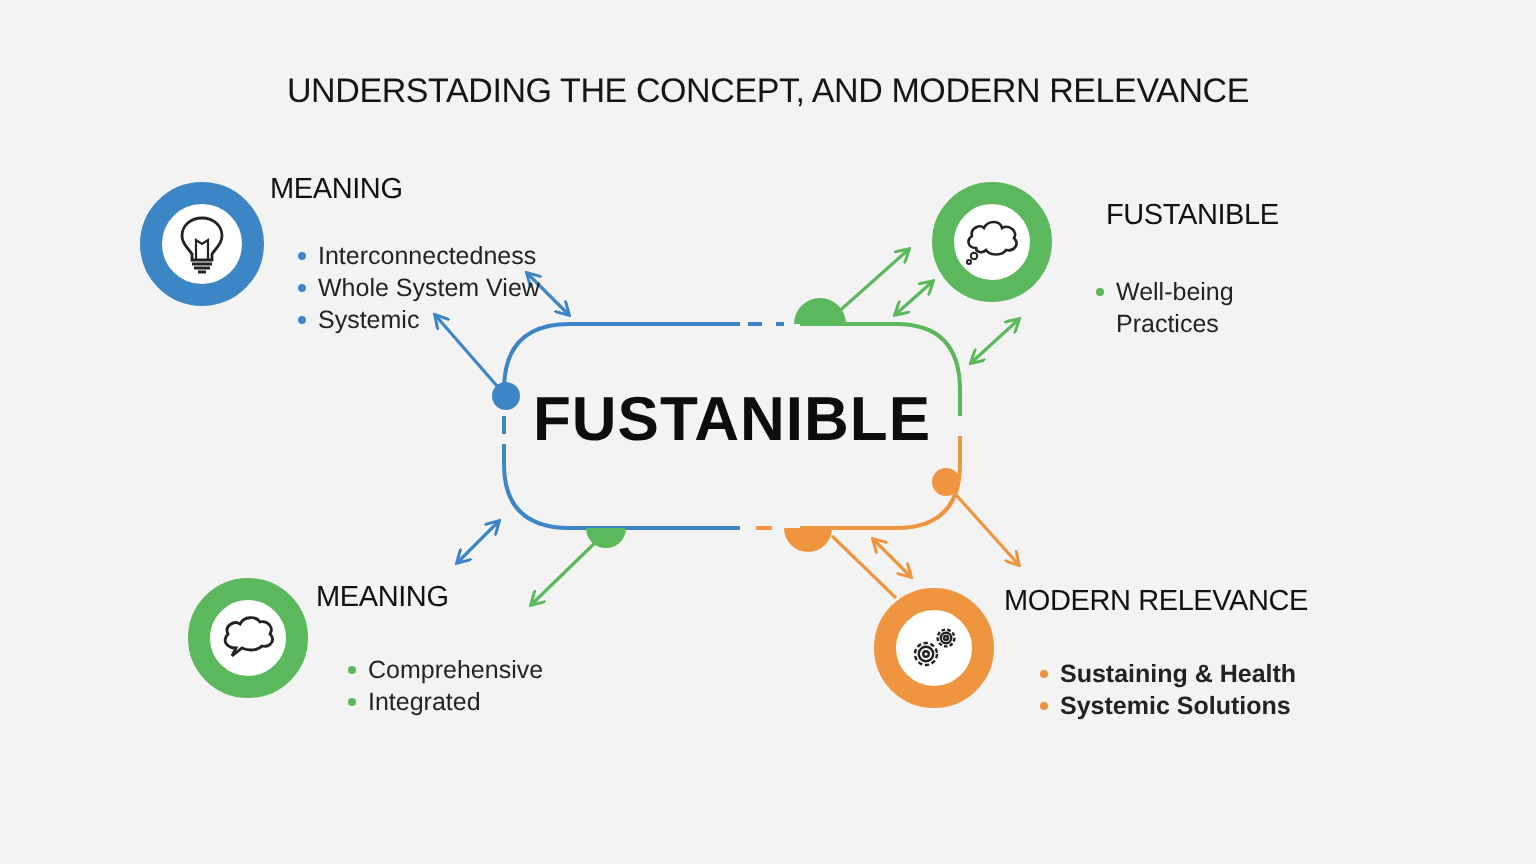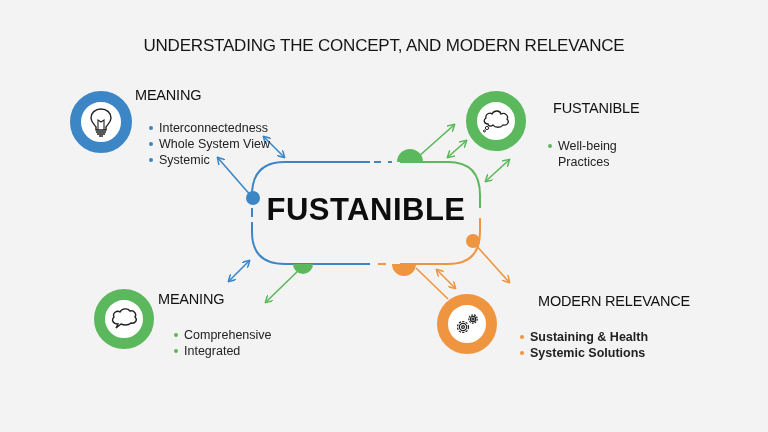--- a/index.html
+++ b/index.html
@@ -115,17 +115,17 @@
     <g fill="none" stroke="#222" stroke-width="1.2">
       <circle cx="10" cy="15" r="5.5" stroke-dasharray="2.2 1.3"></circle>
       <circle cx="10" cy="15" r="3.6"></circle>
       <circle cx="10" cy="15" r="1.4"></circle>
       <circle cx="20" cy="7" r="4.2" stroke-dasharray="1.8 1.1"></circle>
       <circle cx="20" cy="7" r="2.6"></circle>
       <circle cx="20" cy="7" r="1"></circle>
     </g>
   </svg>
 </div>
-<div class="node-title" style="left:502px;top:293px;margin-left:36px;">MODERN RELEVANCE</div>
+<div class="node-title" style="left:502px;top:293px;">MODERN RELEVANCE</div>
 <ul class="node-list" style="left:507px;top:317px;font-weight:bold;">
   <li><span class="dot" style="background:#f0953f"></span><span>Sustaining &amp; Health</span></li>
   <li><span class="dot" style="background:#f0953f"></span><span>Systemic Solutions</span></li>
 </ul>
 
 </body></html>

